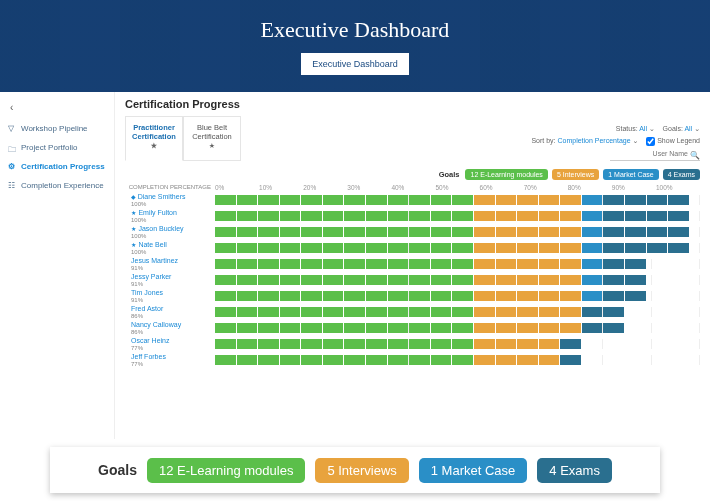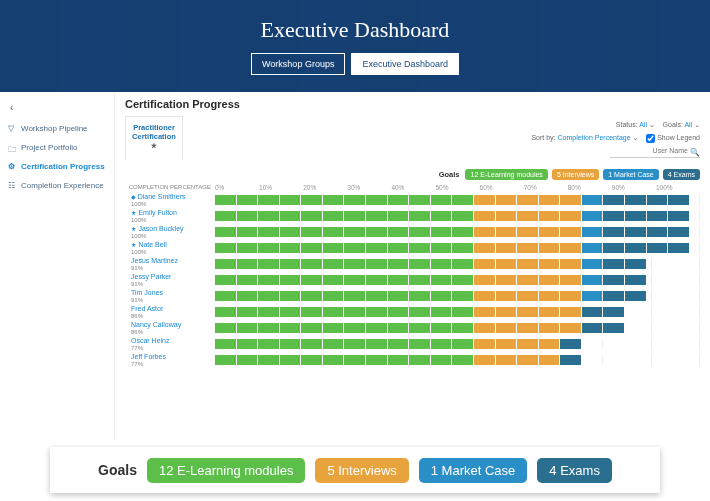--- a/index.html
+++ b/index.html
@@ -18,21 +18,21 @@
   .main { display: flex; height: 347px; }
   .side { width: 115px; padding: 8px 4px; font-size: 8px; border-right: 1px solid #eee; }
   .side .back { font-size: 10px; color: #555; padding: 2px 6px 6px; cursor: pointer; }
   .side .nav { display: flex; align-items: center; gap: 4px; padding: 5px 4px; color: #4a6b8a; cursor: pointer; }
   .side .nav.active { color: #1b8ad6; font-weight: 600; }
   .side .nav .ic { width: 9px; height: 9px; display: inline-block; }
 
   .content { flex: 1; padding: 6px 10px; overflow: hidden; }
   .title { font-size: 11px; font-weight: 700; color: #2a2a2a; margin-bottom: 6px; }
 
-  .tabbar { display: flex; align-items: center; }
+  .tabbar { display: flex; align-items: flex-end; }
   .ct { font-size: 7.5px; width: 58px; text-align: center; padding: 6px 2px 10px; border: 1px solid #e5e5e5; cursor: pointer; position: relative; color:#555;}
   .ct.active { border-bottom-color: #fff; background:#fff; color:#1b6fb0; font-weight:700;}
   .ct .star { font-size: 7px; color:#666; }
 
   .filters { margin-left: auto; text-align: right; font-size: 7px; color: #666; line-height: 1.8; }
   .filters .lnk { color: #1b8ad6; }
   .filters input.search { width: 90px; height: 13px; font-size: 7px; border: none; border-bottom: 1px solid #ccc; text-align:right; padding-right:12px;}
   .filters .srch-wrap{position:relative; display:inline-block;}
   .filters .mag{position:absolute; right:0; top:1px; font-size:8px; color:#888;}
 
@@ -67,21 +67,20 @@
 
   .star-ic::before{content:"★"; font-size:6px; color:#1b8ad6; margin-right:2px;}
   .diamond-ic::before{content:"◆"; font-size:6px; color:#1b8ad6; margin-right:2px;}
 </style>
 </head>
 <body>
 
 <div class="hero">
   <h1>Executive Dashboard</h1>
   <div class="hero-tabs">
-    <button class="tb">Workshop Groups</button>
     <button class="tb active">Executive Dashboard</button>
   </div>
 </div>
 
 <div class="main">
   <div class="side">
     <div class="back">‹</div>
     <div class="nav">
       <span class="ic">▽</span>
       <span>Workshop Pipeline</span>
@@ -99,20 +98,24 @@
       <span>Completion Experience</span>
     </div>
   </div>
 
   <div class="content">
     <div class="title">Certification Progress</div>
 
     <div class="tabbar">
       <div class="ct active">
         <span>Practitioner Certification</span><br>
+        <span class="star">★</span>
+      </div>
+      <div class="ct">
+        <span>Blue Belt Certification</span><br>
         <span class="star">★</span>
       </div>
 
       <div class="filters">
         <div>
           <span>Status:</span>
           <span class="lnk">All</span>
           <span> ⌄ </span>
           &nbsp;&nbsp;
           <span>Goals:</span>

